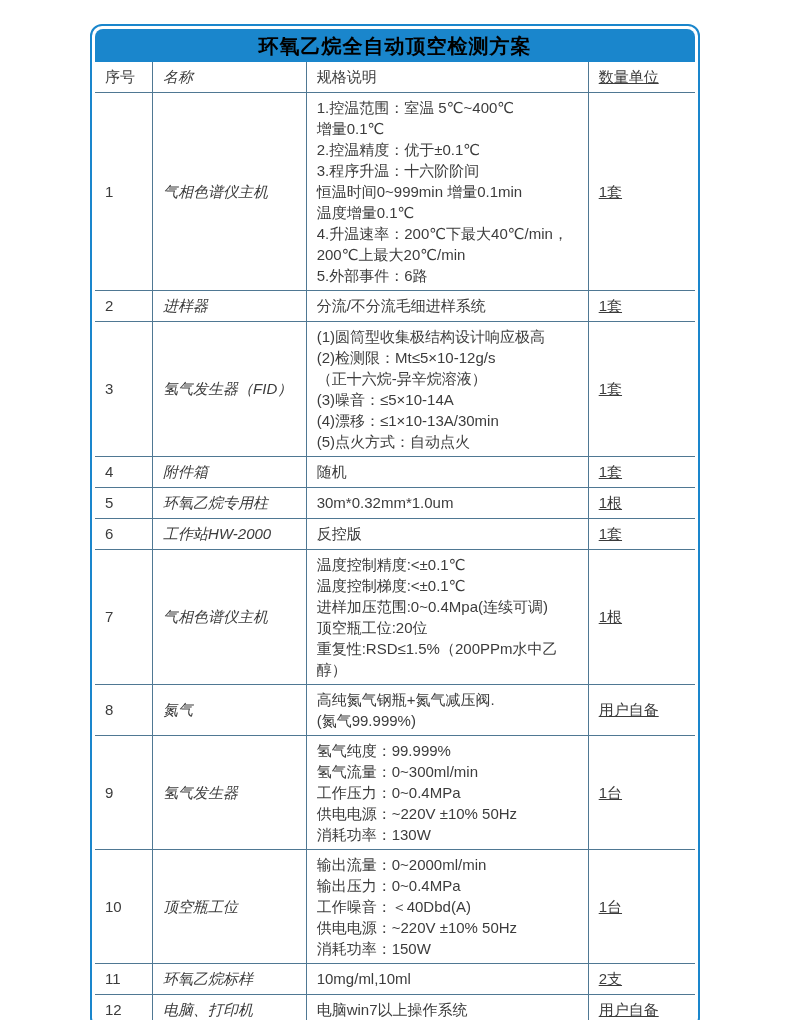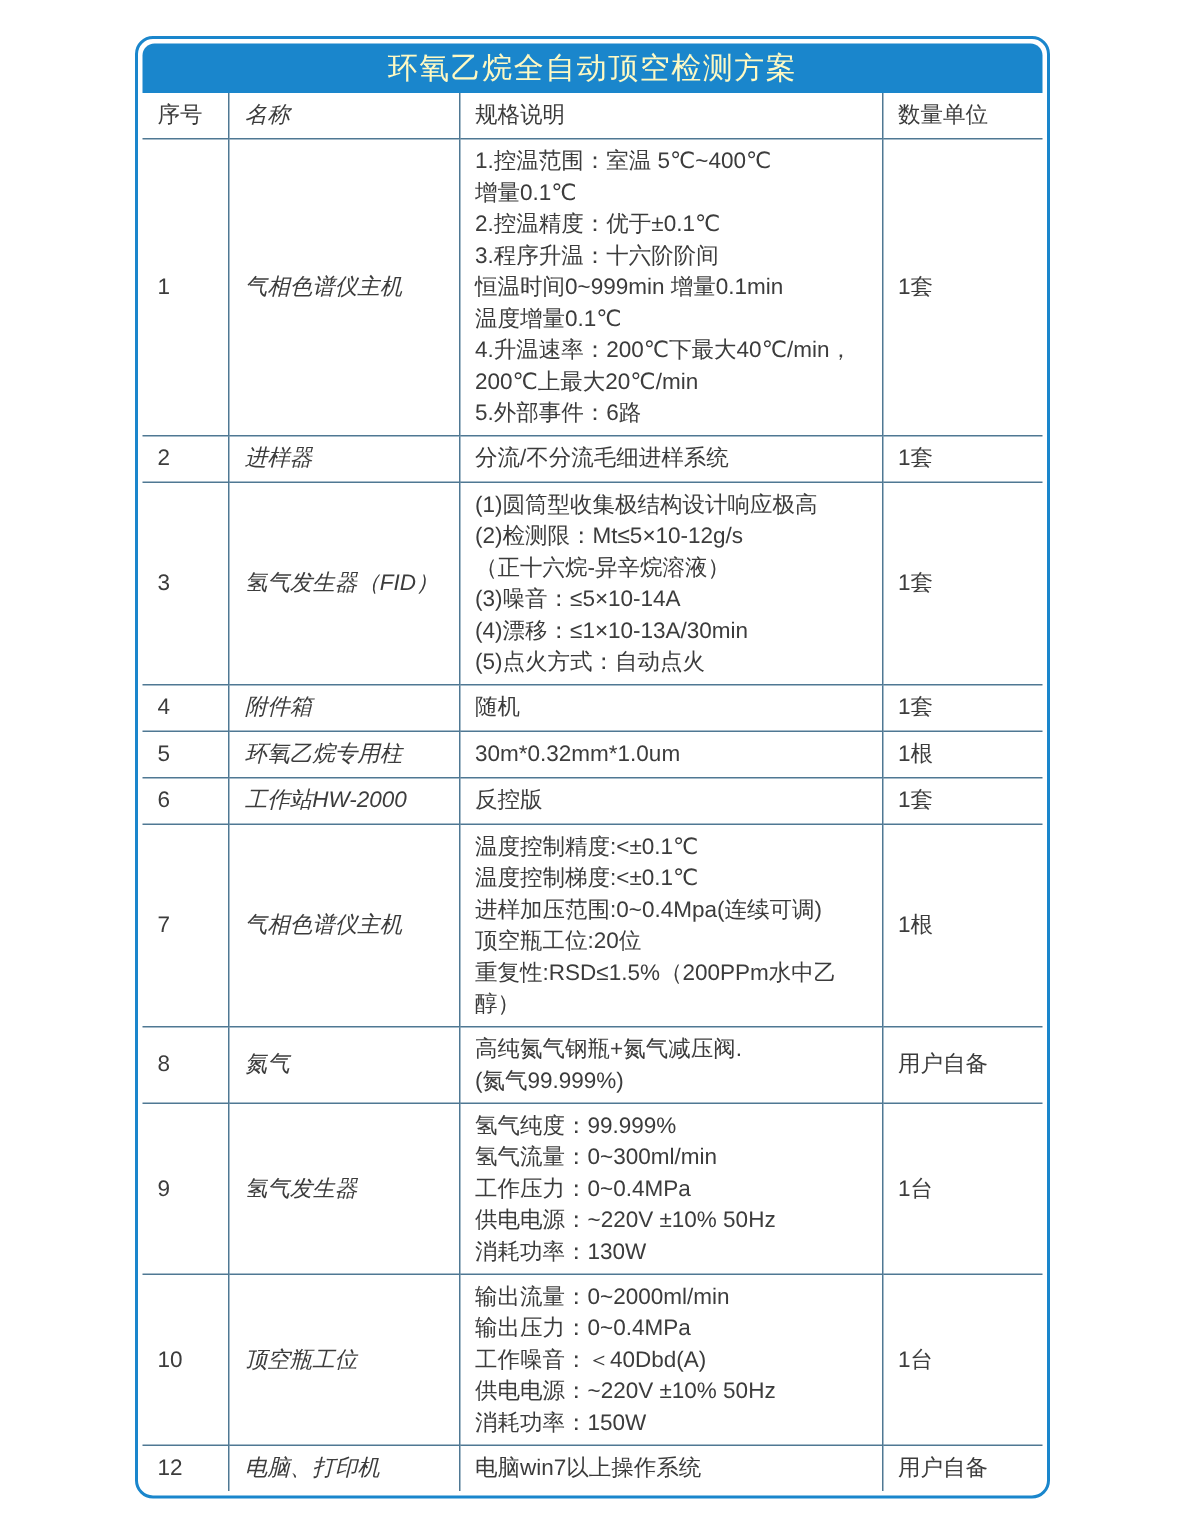--- a/index.html
+++ b/index.html
@@ -24,23 +24,23 @@
   }
   .title-bar {
     background: #1a86cc;
     border-radius: 8px 8px 0 0;
     height: 33px;
     display: flex;
     align-items: center;
     justify-content: center;
   }
   .title-bar h1 {
-    color: #fef9c3;
+    color: #000000;
     font-size: 20px;
-    font-weight: 400;
+    font-weight: 700;
     letter-spacing: 1px;
     line-height: 1;
   }
   table.spec-table {
     width: 100%;
     border-collapse: collapse;
     border-style: hidden; 
     table-layout: fixed;
   }
   table.spec-table td, table.spec-table th {
@@ -52,21 +52,21 @@
     padding: 4px 10px;
     text-align: left;
   }
   col.c-no   { width: 9.6%; }
   col.c-name { width: 25.6%; }
   col.c-spec { width: 47.0%; }
   col.c-qty  { width: 17.8%; }
   .cell-no   { text-align: center; }
   .cell-name { padding-left: 12px; padding-right: 4px; font-style: italic; }
   .cell-spec { white-space: pre-line; padding-left: 8px; padding-right: 2px; }
-  .cell-qty  { padding-left: 12px; }
+  .cell-qty  { padding-left: 12px; text-decoration: underline; }
   tr.hdr th  { height: 30px; }
   tr.single td { height: 31px; }
 </style>
 </head>
 <body>
 
 <div class="page">
   <div class="frame">
     <div class="title-bar">
       <h1>环氧乙烷全自动顶空检测方案</h1>
@@ -165,20 +165,26 @@
           <td class="cell-no">10</td>
           <td class="cell-name">顶空瓶工位</td>
           <td class="cell-spec">输出流量：0~2000ml/min
 输出压力：0~0.4MPa
 工作噪音：＜40Dbd(A)
 供电电源：~220V ±10% 50Hz
 消耗功率：150W</td>
           <td class="cell-qty">1台</td>
         </tr>
         <tr class="single">
+          <td class="cell-no">11</td>
+          <td class="cell-name">环氧乙烷标样</td>
+          <td class="cell-spec">10mg/ml,10ml</td>
+          <td class="cell-qty">2支</td>
+        </tr>
+        <tr class="single">
           <td class="cell-no">12</td>
           <td class="cell-name">电脑、打印机</td>
           <td class="cell-spec">电脑win7以上操作系统</td>
           <td class="cell-qty">用户自备</td>
         </tr>
       </tbody>
     </table>
   </div>
 </div>
 

